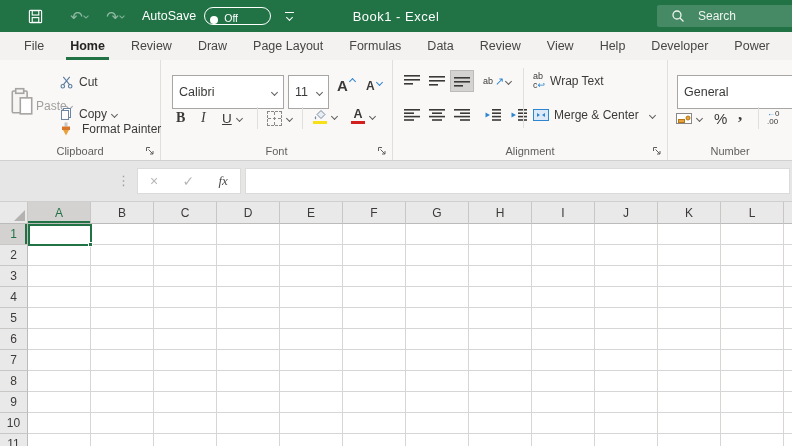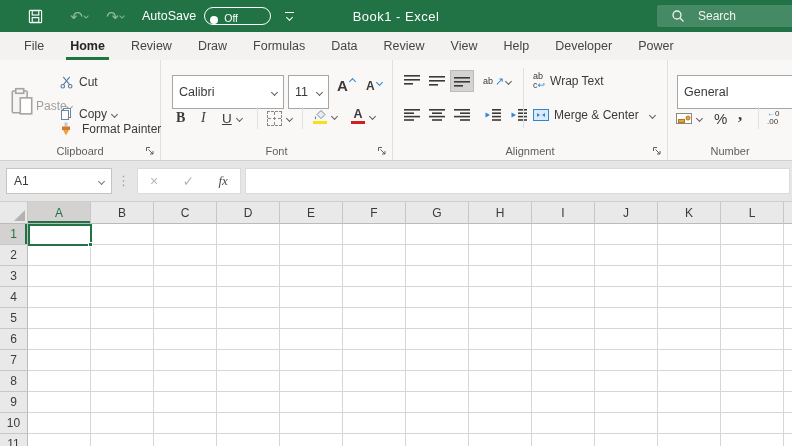--- a/index.html
+++ b/index.html
@@ -176,20 +176,21 @@
       </span>
       <span class="stext">Search</span>
     </div>
   </div>
 
   <div class="tabs">
       <div class="tab">File</div>
       <div class="tab active">Home</div>
       <div class="tab">Review</div>
       <div class="tab">Draw</div>
+      <div class="tab">Page Layout</div>
       <div class="tab">Formulas</div>
       <div class="tab">Data</div>
       <div class="tab">Review</div>
       <div class="tab">View</div>
       <div class="tab">Help</div>
       <div class="tab">Developer</div>
       <div class="tab">Power</div>
     </div>
 
   <div class="ribbon">
@@ -418,24 +419,20 @@
         <span class="decimal-ic">
           <span><span class="blue">←</span><span>0</span></span>
           <span>.00</span>
         </span>
       </div>
       <div class="group-label">Number</div>
     </div>
   </div>
 
   <div class="fbar">
-    <div class="namebox">
-      <span>A1</span>
-      <span class="chev"></span>
-    </div>
     <div class="fdots">⋮</div>
     <div class="fbtns">
       <span class="dis">×</span>
       <span class="dis">✓</span>
       <span class="fx">fx</span>
     </div>
     <div class="finput"></div>
   </div>
 
   <div class="sheet">

